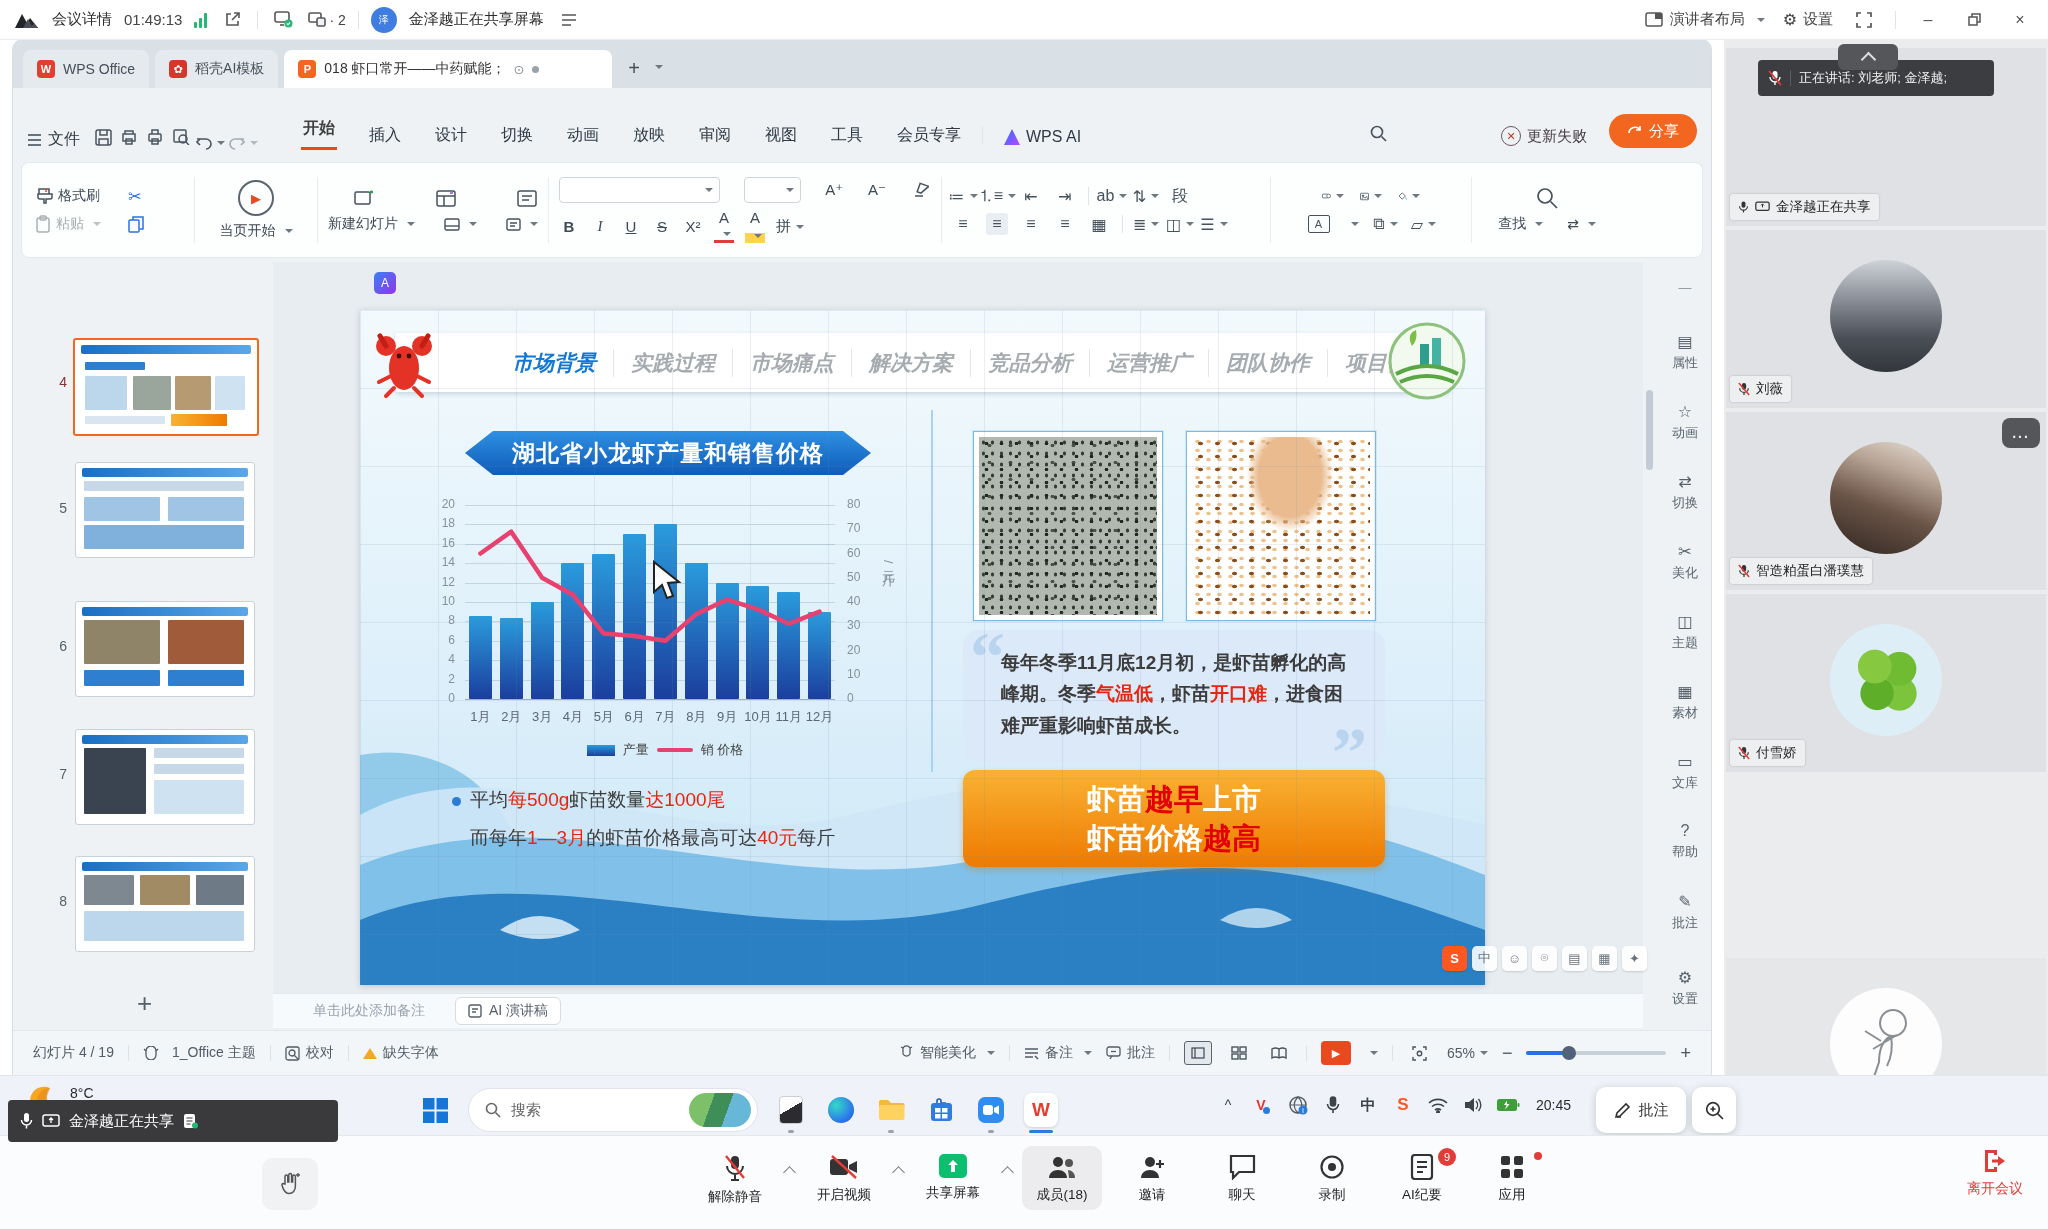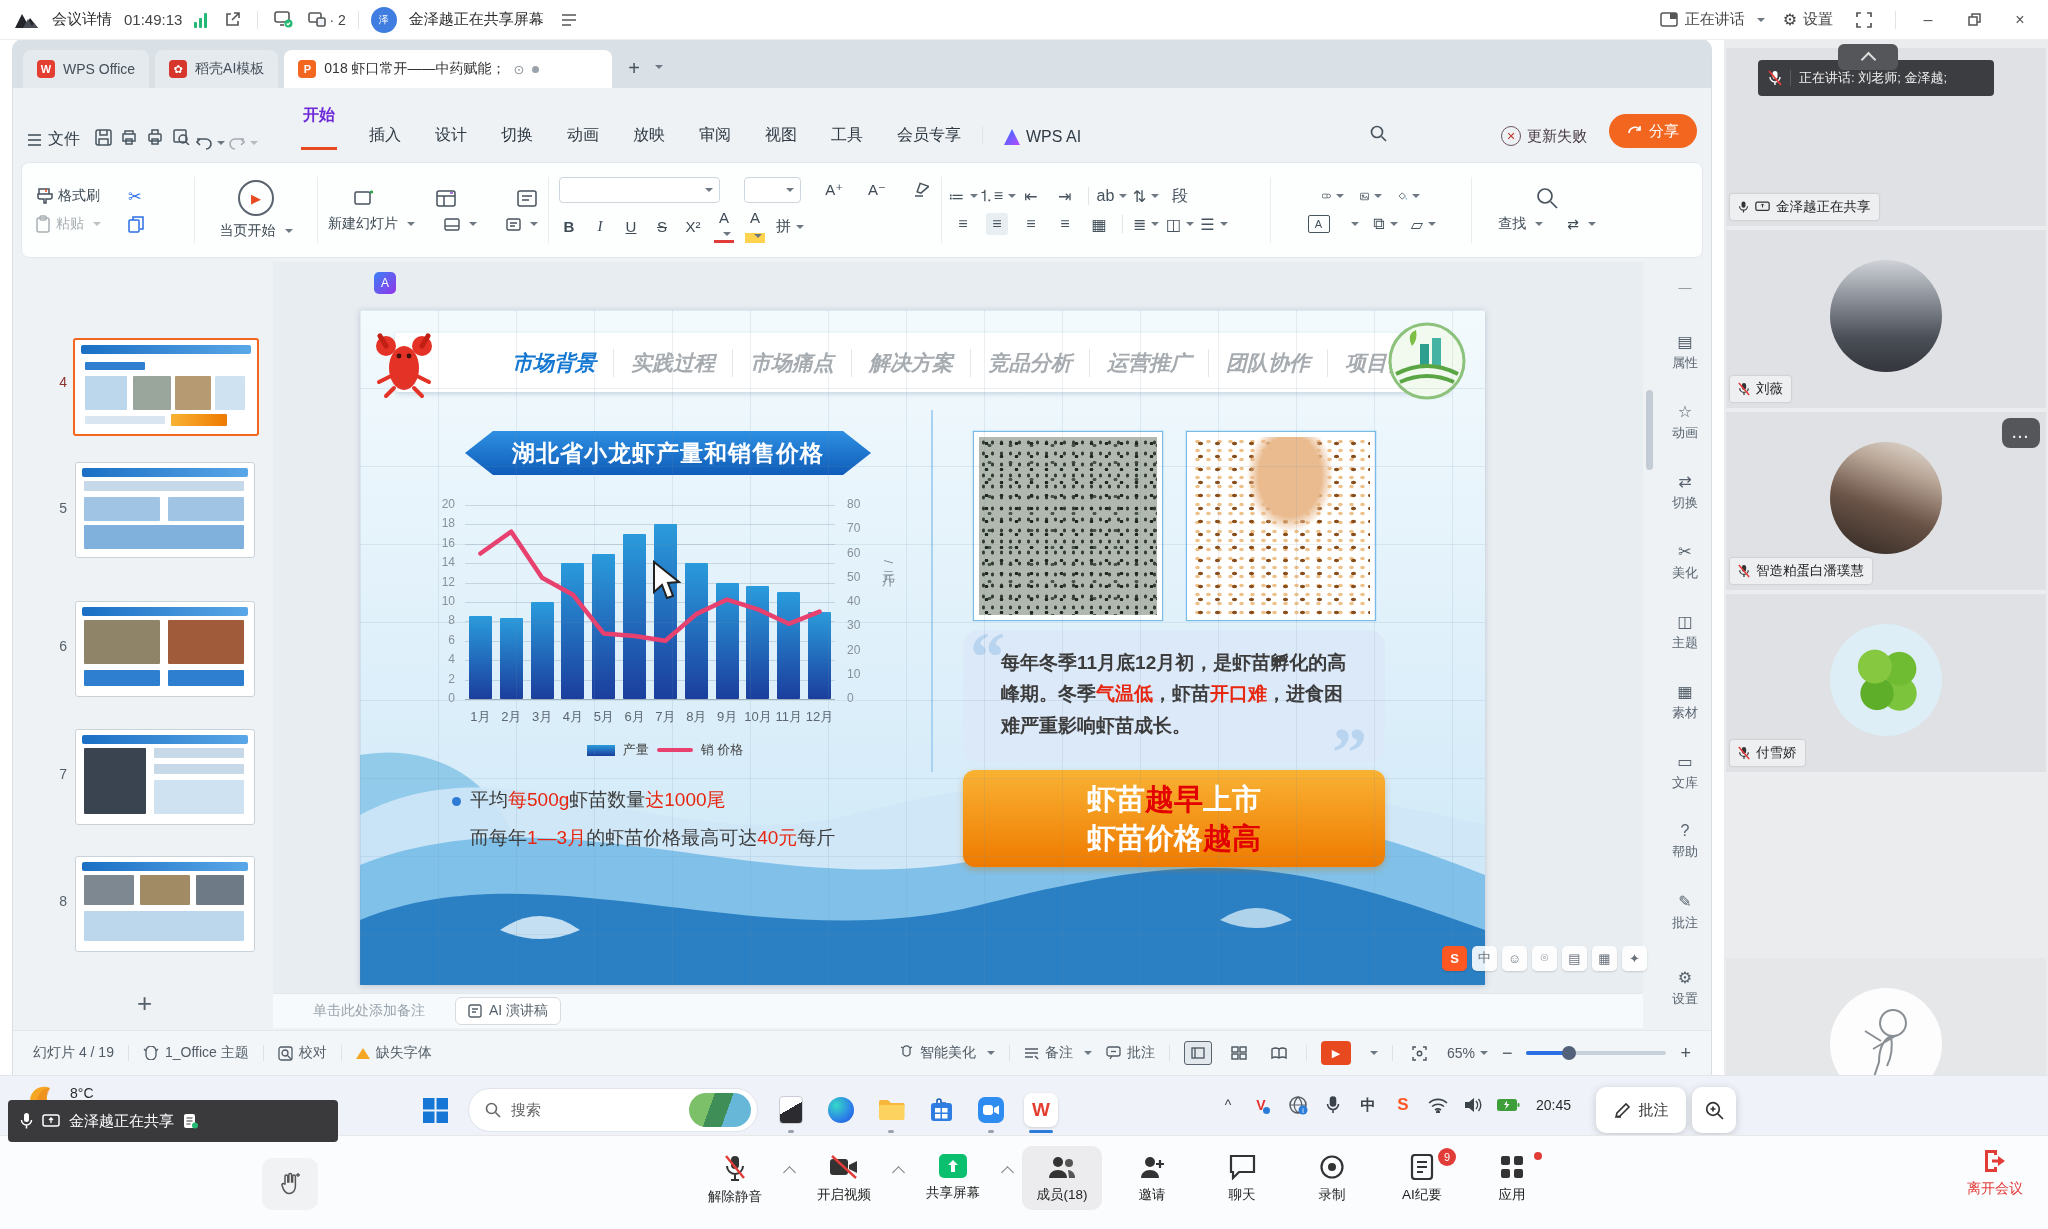--- a/index.html
+++ b/index.html
@@ -20,21 +20,21 @@
   .winbtn{width:28px;height:28px;display:flex;align-items:center;justify-content:center;color:#555;font-size:16px}
 
   
   .wps{left:13px;top:40px;width:1698px;height:1035px;background:#eef2f5;border-radius:10px 10px 0 0;box-shadow:0 0 0 1px #d8dee3;z-index:10}
   .wps-tabbar{left:0;top:0;width:100%;height:48px;background:#d9e1e7;border-radius:10px 10px 0 0;display:flex;align-items:flex-end;padding:0 10px;box-sizing:border-box;gap:6px}
   .wtab{height:38px;border-radius:8px 8px 0 0;display:flex;align-items:center;gap:8px;padding:0 14px;background:#e5eaee;color:#45505a;font-size:14px}
   .wtab.doc{background:#fff;color:#333;width:300px}
   .mini-logo{width:18px;height:18px;border-radius:4px;display:flex;align-items:center;justify-content:center;color:#fff;font-size:11px;font-weight:bold}
   .wps-menubar{left:0;top:48px;width:100%;height:70px;display:flex;align-items:flex-end;padding:0 14px 8px 14px;box-sizing:border-box}
   .menu-item{font-size:16px;color:#2f3a44;padding:4px 2px;margin:0 15px;white-space:nowrap}
-  .menu-item.active{color:#6d28d9;font-weight:bold;border-bottom:3px solid #e8491e;padding-bottom:21px}
+  .menu-item.active{color:#404040;font-weight:bold;border-bottom:3px solid #e8491e;padding-bottom:8px}
   .qicon{width:26px;height:26px;display:flex;align-items:center;justify-content:center;color:#4a5560;font-size:15px}
   .share-btn{background:#f3661f;color:#fff;border-radius:17px;height:34px;padding:0 18px;display:flex;align-items:center;gap:7px;font-size:15px}
   .upd{display:flex;align-items:center;gap:6px;color:#4a3d46;font-size:15px}
   .ring-x{width:18px;height:18px;border:1.4px solid #6b5560;border-radius:50%;color:#c0392b;font-size:11px;display:flex;align-items:center;justify-content:center}
 
   
   .ribbon{left:8px;top:122px;width:1682px;height:96px;background:#fdfefe;border:1px solid #e3e8ec;border-radius:8px;display:flex;align-items:center;box-sizing:border-box;padding:6px 4px}
   .rgrp{height:82px;display:flex;flex-direction:column;justify-content:center;gap:6px;padding:0 10px;box-sizing:border-box}
   .rdiv{width:1px;height:66px;background:#e8edf0}
   .rrow{display:flex;align-items:center;gap:24px}
@@ -201,21 +201,21 @@
           <path d="M1 1h14M1 6h14M1 11h9"></path>
         </svg>
     </span>
   </div>
   <div class="grp" style="gap:18px">
     <span class="flex" style="gap:7px;color:#444;font-size:15px">
       <svg width="18" height="15" viewBox="0 0 18 15">
           <rect x="1" y="1" width="16" height="13" rx="2" fill="none" stroke="#555" stroke-width="1.5"></rect>
           <rect x="10" y="1" width="7" height="6" fill="#555"></rect>
         </svg>
-      <span>正在讲话</span>
+      <span>演讲者布局</span>
         <i class="cd"></i>
     </span>
     <span class="flex" style="gap:6px;color:#444;font-size:15px">
       <span style="font-size:16px">⚙</span>
         <span>设置</span>
     </span>
     <span class="qicon">
       <svg width="16" height="16" viewBox="0 0 16 16" fill="none" stroke="#555" stroke-width="1.7">
           <path d="M1 5V1h4M11 1h4v4M15 11v4h-4M5 15H1v-4"></path>
         </svg>
@@ -728,21 +728,21 @@
           <rect x="1" y="1" width="12" height="12" rx="2"></rect>
           <path d="M4 5h6M4 8h4"></path>
         </svg>
       <span>AI 演讲稿</span>
     </span>
   </div>
 
   <div class="abs statusbar">
     <span>幻灯片 4 / 19</span>
     <span class="st-sep"></span>
-    <span class="flex" style="gap:6px">
+    <span class="flex" style="gap:13px">
       <svg width="16" height="14" viewBox="0 0 16 14" fill="none" stroke="#515c66" stroke-width="1.3">
           <path d="M3 5a5 5 0 0 1 10 0v4a5 5 0 0 1-10 0z"></path>
           <path d="M1 3l2 2M15 3l-2 2"></path>
         </svg>
       <span>1_Office 主题</span>
     </span>
     <span class="st-sep"></span>
     <span class="flex" style="gap:6px">
       <svg width="15" height="15" viewBox="0 0 15 15" fill="none" stroke="#515c66" stroke-width="1.3">
           <rect x="1" y="1" width="13" height="13" rx="2"></rect>

